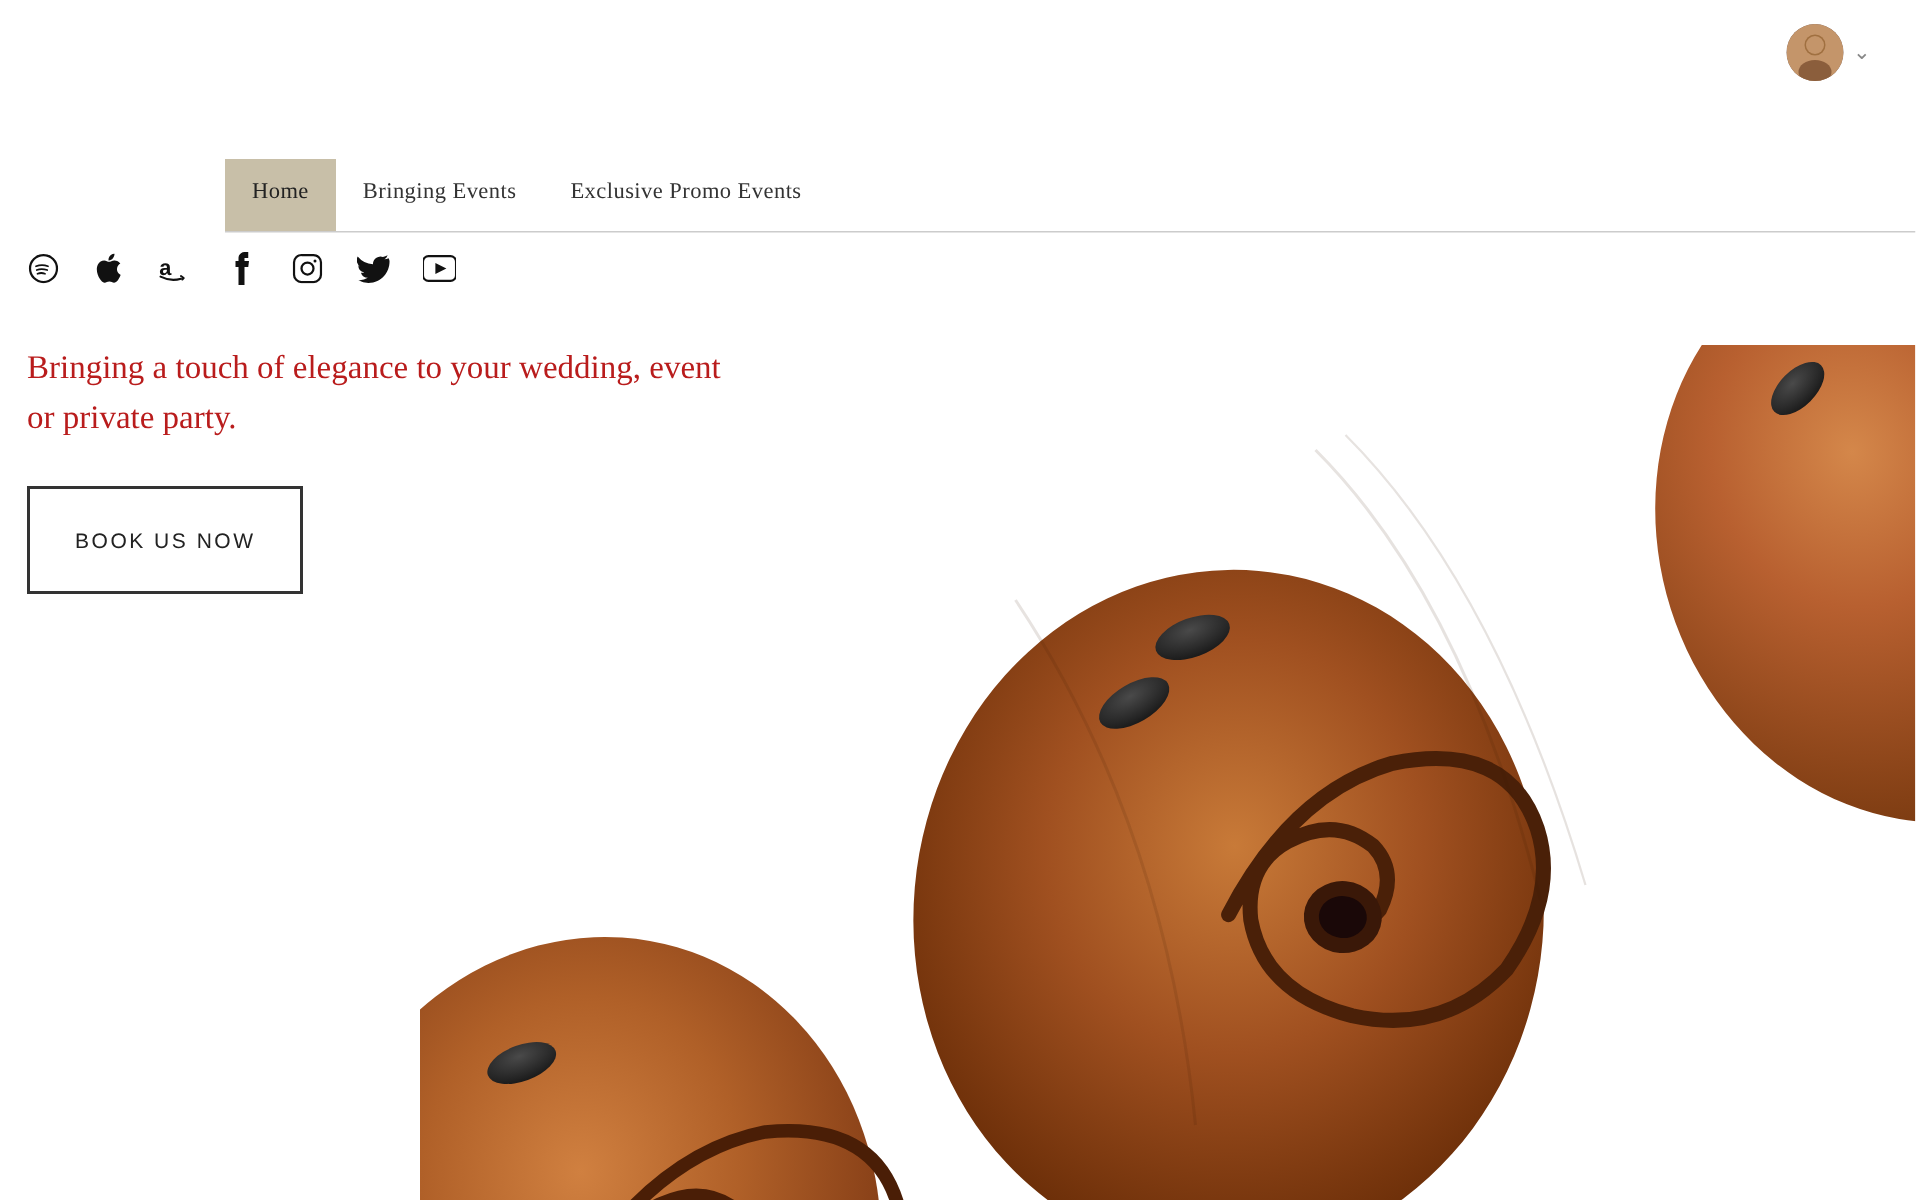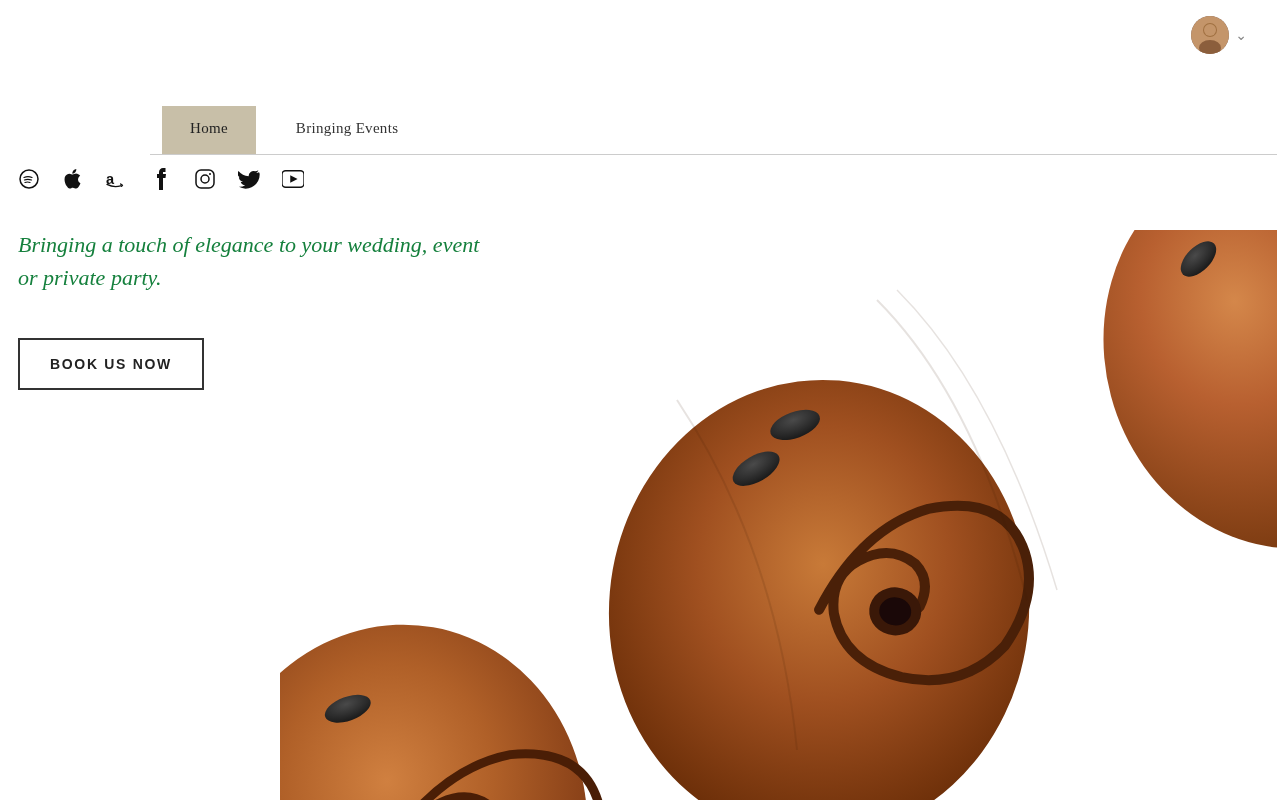--- a/index.html
+++ b/index.html
@@ -59,31 +59,30 @@
       position: absolute;
       top: 106px;
       left: 150px;
       right: 0;
       display: flex;
       align-items: stretch;
       border-bottom: 1px solid #ccc;
     }
 
     .nav-item {
-      padding: 14px 28px;
+      padding: 14px 18px;
       font-size: 15px;
       cursor: pointer;
       display: flex;
       align-items: center;
       justify-content: center;
       letter-spacing: 0.02em;
       color: #333;
       border-bottom: 3px solid transparent;
       white-space: nowrap;
-      margin-left: 12px;
     }
 
     .nav-item.active {
       background: #C8BFA8;
       color: #222;
       font-weight: 500;
     }
 
     
     .social-bar {
@@ -106,36 +105,35 @@
       font-size: 18px;
     }
 
     
     .tagline {
       position: absolute;
       top: 228px;
       left: 18px;
       max-width: 480px;
       font-size: 22px;
-      color: #15803d;
+      color: #b91c1c;
       line-height: 1.5;
       font-family: Georgia, serif;
-      font-style: italic;
     }
 
     
     .book-btn {
       position: absolute;
-      top: 338px;
+      top: 324px;
       left: 18px;
-      padding: 16px 30px;
+      padding: 26px 30px;
       border: 2px solid #333;
       background: transparent;
       font-size: 14px;
-      font-weight: 700;
+      font-weight: 400;
       letter-spacing: 0.12em;
       cursor: pointer;
       color: #222;
       font-family: Arial, sans-serif;
     }
 
     
     .violin-image {
       position: absolute;
       top: 230px;
@@ -168,20 +166,21 @@
         <circle cx="19" cy="14" r="6" fill="#C4956A"></circle>
       </svg>
     </div>
     <span class="chevron-down">⌄</span>
   </div>
 </div>
 
 <nav class="nav-bar">
   <div class="nav-item active">Home</div>
   <div class="nav-item">Bringing Events</div>
+  <div class="nav-item">Exclusive Promo Events</div>
 </nav>
 
 <div class="social-bar">
 
   <div class="social-icon">
     <svg width="20" height="20" viewBox="0 0 20 20" xmlns="http://www.w3.org/2000/svg">
       <circle cx="10" cy="10" r="9" fill="none" stroke="#111" stroke-width="1.5"></circle>
       <path d="M5 8.5c2.5-1 5.5-1 8 0M5.5 11c2-0.8 4.5-0.8 7 0M6 13.5c1.5-0.6 3.5-0.6 5 0" stroke="#111" stroke-width="1.2" fill="none" stroke-linecap="round"></path>
     </svg>
   </div>

